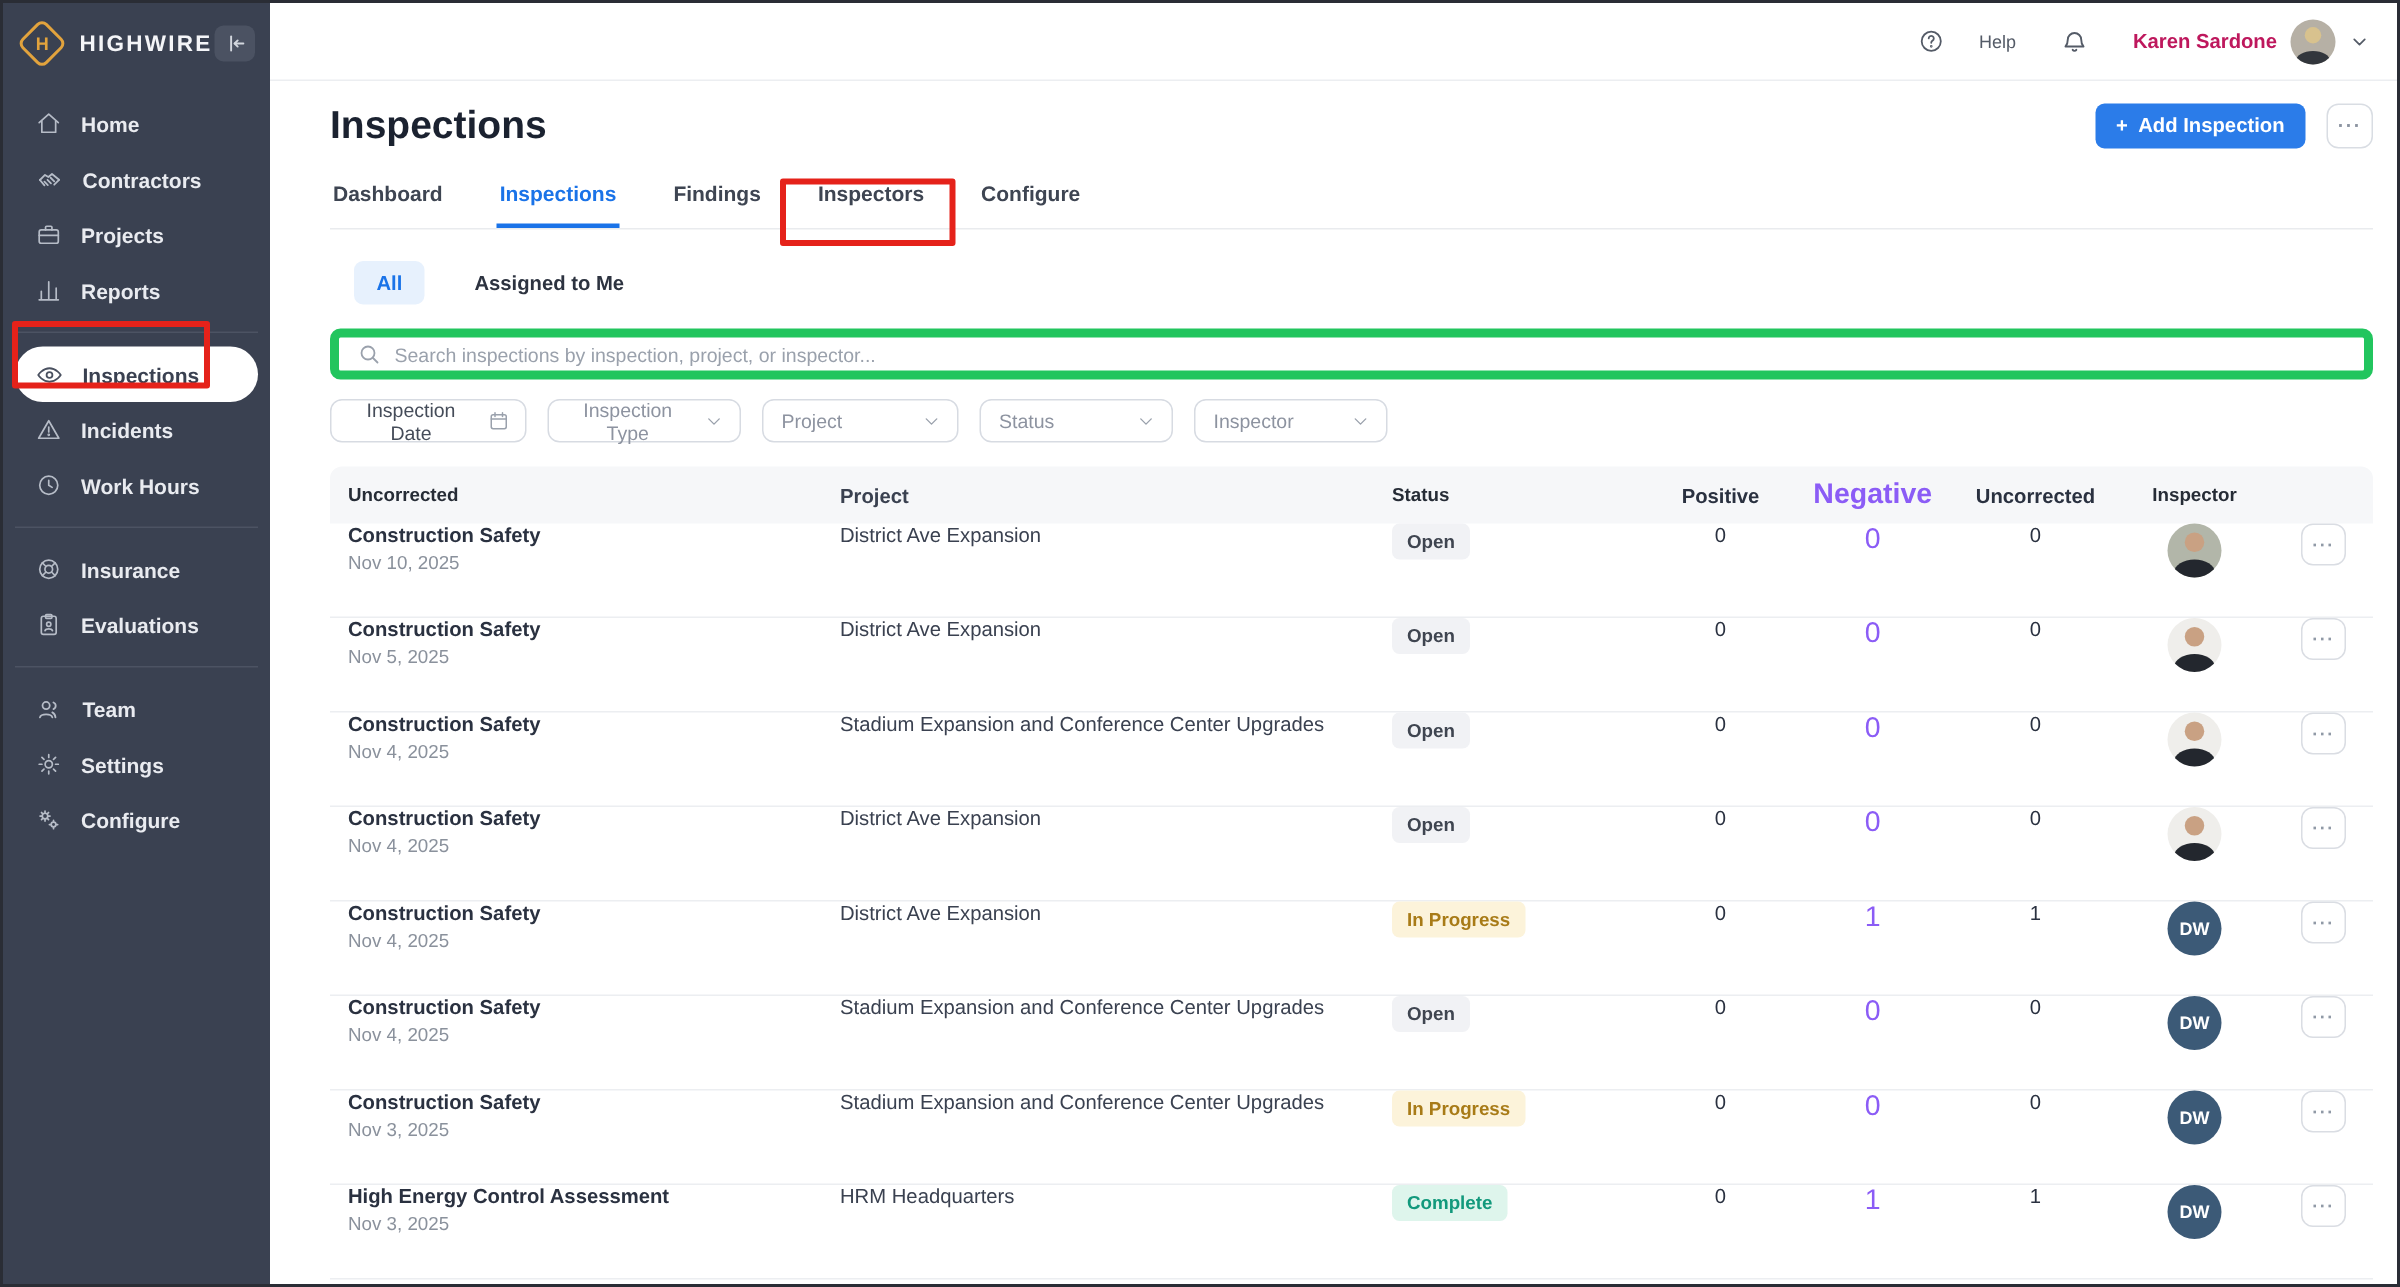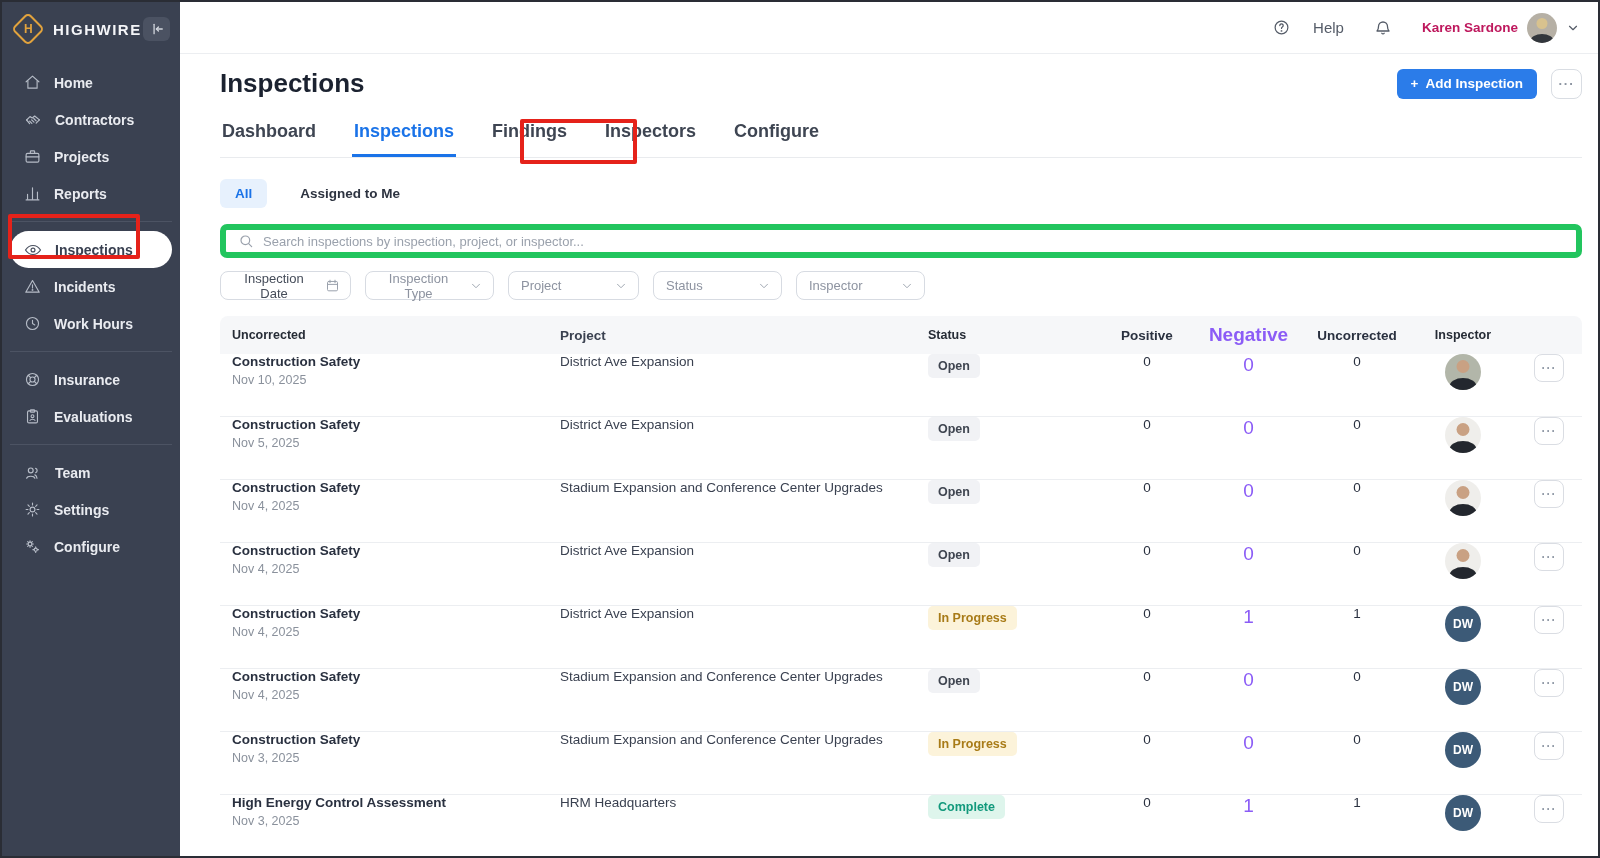--- a/index.html
+++ b/index.html
@@ -17,38 +17,38 @@
   .side-item { display: flex; align-items: center; height: 37px; margin: 0 8px; padding-left: 14px; border-radius: 22px; font-size: 14px; font-weight: 600; color: #E9EBF0; cursor: pointer; }
   .side-item .icon { color: #B6BCC7; display: flex; margin-right: 13px; }
   .side-item.active { background: #fff; color: #3A4151; }
   .side-item.active .icon { color: #4A5160; }
   .side-divider { height: 1px; background: #4C5363; margin: 9px 8px; }
   .icon svg { display: block; }
 
   
   .main { flex: 1; display: flex; flex-direction: column; min-width: 0; }
   .topbar { height: 52px; border-bottom: 1px solid #ECEEF1; display: flex; align-items: center; justify-content: flex-end; padding-right: 18px; gap: 30px; flex-shrink: 0; }
-  .help-btn { display: flex; align-items: center; gap: 23px; background: none; border: none; color: #545B67; font-size: 15px; font-family: inherit; cursor: pointer; }
+  .help-btn { display: flex; align-items: center; gap: 23px; background: none; border: none; color: #545B67; font-size: 12px; font-family: inherit; cursor: pointer; }
   .bell-btn { background: none; border: none; color: #545B67; cursor: pointer; display: flex; }
   .user-chip { display: flex; align-items: center; gap: 9px; cursor: pointer; }
   .user-name { font-size: 13.5px; font-weight: 600; color: #be185d; }
   .chev { color: #545B67; display: flex; }
 
   .content { padding: 14px 16px 0 40px; flex: 1; }
   .title-row { display: flex; align-items: center; justify-content: space-between; }
   .page-title { font-size: 26px; font-weight: 700; color: #1B2230; }
   .title-actions { display: flex; align-items: center; gap: 14px; }
   .add-btn { background: #2B7CE9; color: #fff; border: none; border-radius: 6px; height: 30px; padding: 0 14px; font-size: 13.5px; font-weight: 700; font-family: inherit; display: flex; align-items: center; gap: 7px; cursor: pointer; }
   .more-btn { width: 31px; height: 30px; background: #fff; border: 1px solid #D9DDE3; border-radius: 8px; color: #8B93A0; font-size: 13px; font-weight: 700; letter-spacing: 1px; cursor: pointer; display: flex; align-items: center; justify-content: center; }
 
   .tabs { display: flex; gap: 34px; margin-top: 12px; border-bottom: 1px solid #E9EBEE; }
-  .tab { padding: 10px 2px 12px; font-size: 18px; font-weight: 600; color: #3E4552; cursor: pointer; border-bottom: 3px solid transparent; }
+  .tab { padding: 10px 2px 12px; font-size: 14px; font-weight: 600; color: #3E4552; cursor: pointer; border-bottom: 3px solid transparent; }
   .tab.active { color: #1A73E8; border-bottom-color: #1A73E8; }
 
-  .toggle-row { display: flex; align-items: center; gap: 18px; margin-top: 21px; }
+  .toggle-row { display: flex; align-items: center; gap: 18px; margin-top: 21px; margin-left: 16px; }
   .toggle-pill { font-size: 13.5px; font-weight: 700; padding: 7px 15px; border-radius: 6px; color: #2D3340; cursor: pointer; }
   .toggle-pill.active { background: #E7F1FD; color: #1A73E8; }
 
   .searchbar { margin-top: 16px; height: 34px; border: 6px solid #22c55e; border-radius: 7px; display: flex; align-items: center; padding: 0 12px; gap: 9px; color: #9AA1AC; }
   .searchbar input { border: none; outline: none; flex: 1; font-size: 13px; font-family: inherit; color: #3A4150; background: transparent; }
   .searchbar input::placeholder { color: #9AA1AC; }
 
   .filters { display: flex; gap: 14px; margin-top: 13px; }
   .filter-pill { display: flex; align-items: center; justify-content: space-between; height: 29px; padding: 0 10px 0 12px; border: 1px solid #D7DBE2; border-radius: 8px; background: #fff; font-size: 13px; font-family: inherit; color: #8D93A0; cursor: pointer; gap: 10px; }
   .filter-pill.dark { color: #454C59; }

